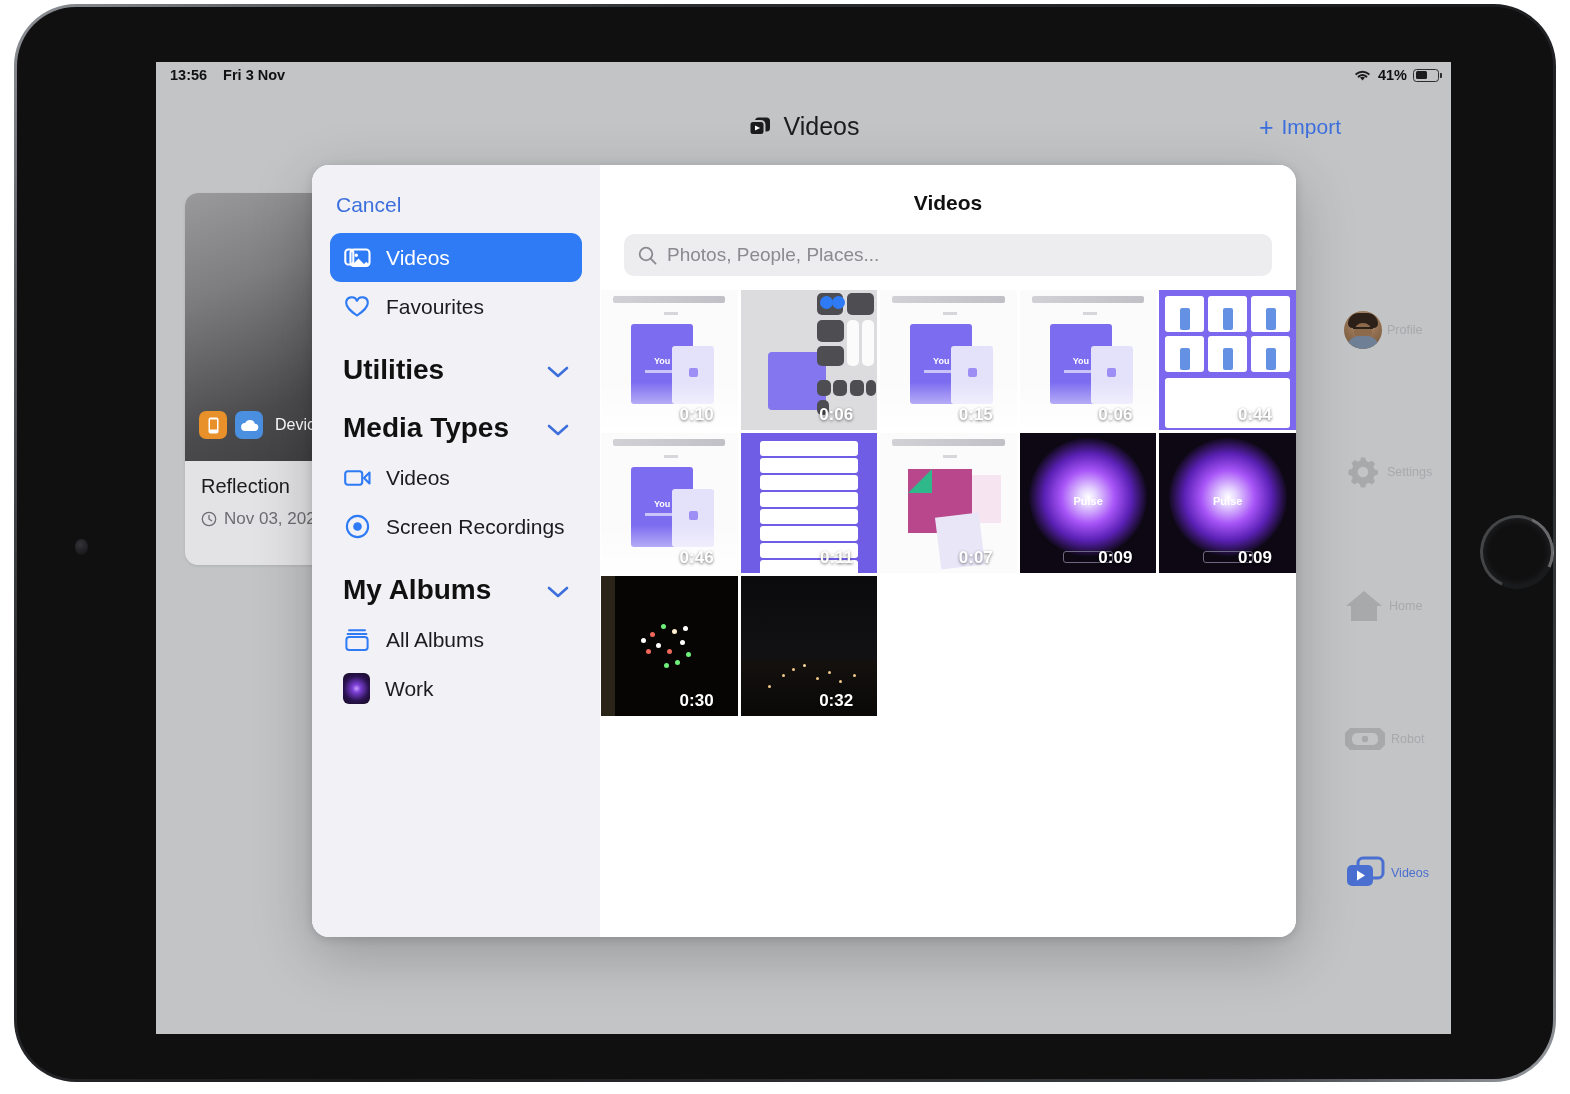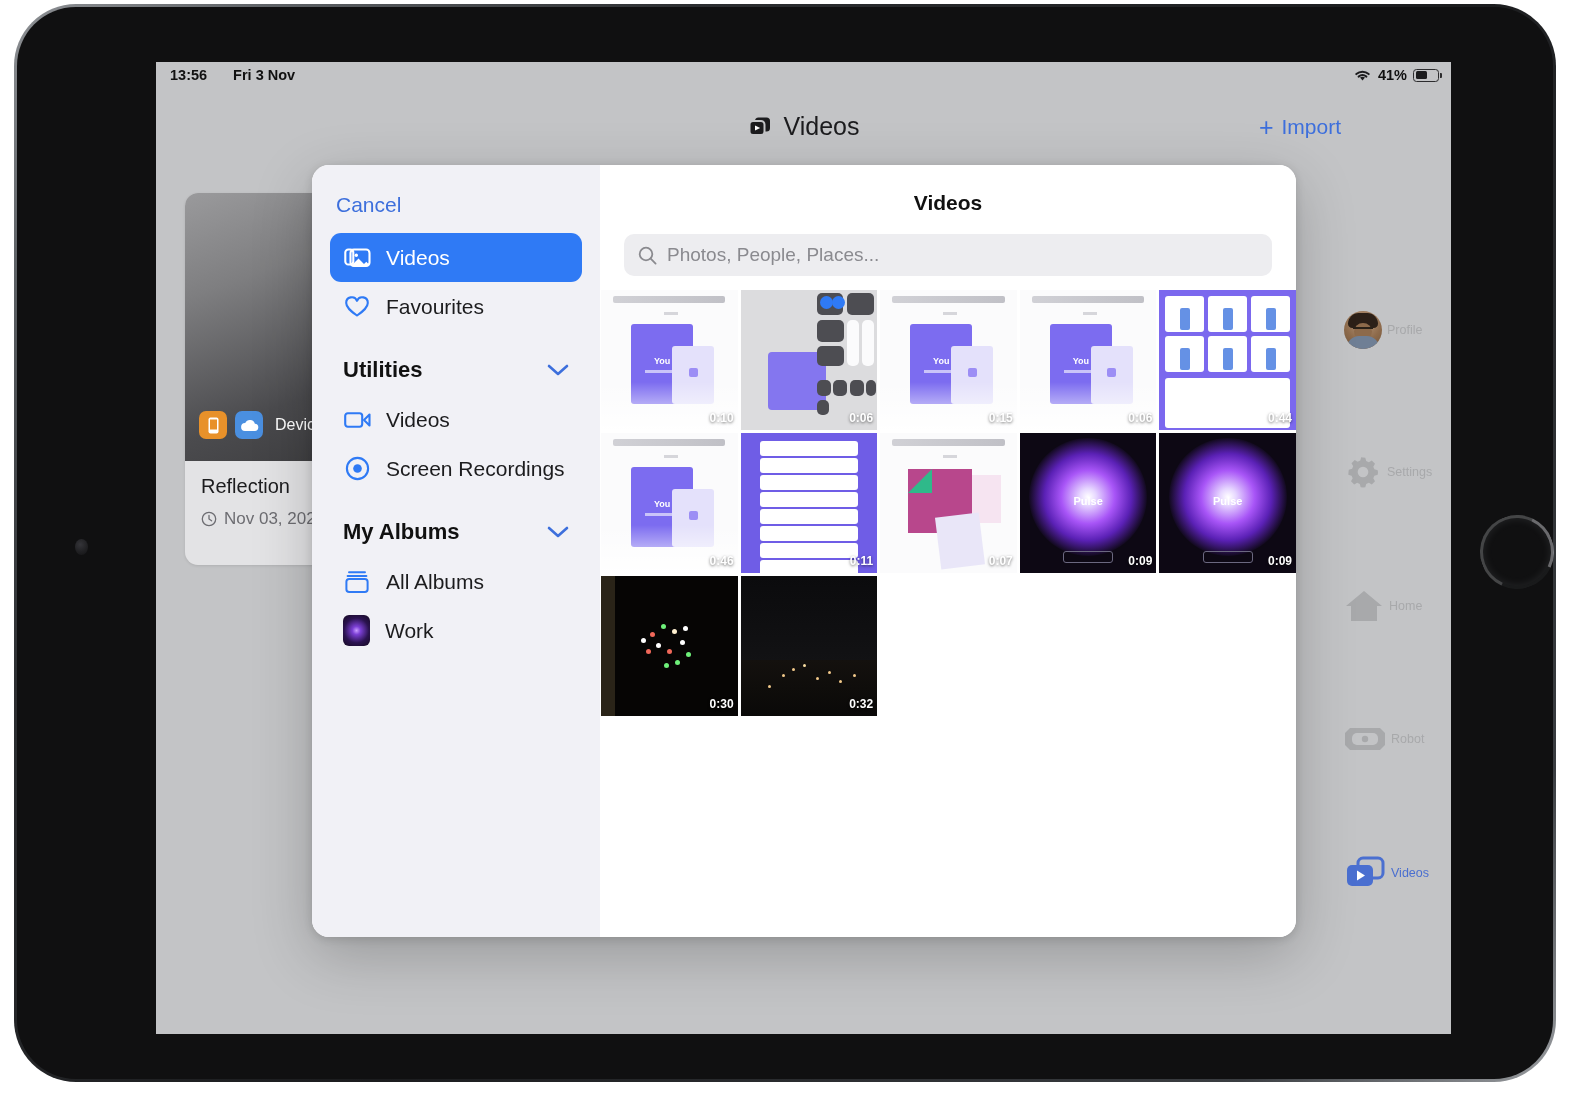--- a/index.html
+++ b/index.html
@@ -49,21 +49,21 @@
     overflow: hidden;
   }
 
   
   .statusbar {
     position: absolute; left: 0; top: 0; width: 100%; height: 26px;
     display: flex; align-items: center; justify-content: space-between;
     padding: 0 12px 0 14px;
     font-size: 14.5px; font-weight: 600; color: #111;
   }
-  .sb-left { display: flex; align-items: center; gap: 26px; }
+  .sb-left { display: flex; align-items: center; gap: 16px; }
   .sb-right { display: flex; align-items: center; gap: 6px; }
   .wifi-ico { display:block; }
   .battery {
     width: 26px; height: 13px; border: 1.4px solid #2c2c2e; border-radius: 3.5px;
     position: relative; display:flex; align-items:center;
   }
   .battery::after {
     content:""; position:absolute; right:-4px; top:3.5px; width:2px; height:5px;
     background:#2c2c2e; border-radius:0 1px 1px 0;
   }
@@ -144,21 +144,21 @@
   .snav { margin-top: 16px; padding: 0 18px; }
   .srow {
     display:flex; align-items:center; gap: 15px;
     height: 49px; padding: 0 13px; border-radius: 11px;
     font-size: 21px; color:#1c1c1e;
   }
   .srow.selected { background: #2f7af5; color:#fff; }
   .sec-head {
     display:flex; align-items:center; justify-content:space-between;
     padding: 0 13px; margin-top: 20px; margin-bottom: 6px; height: 38px;
-    font-size: 22px; font-weight: 700; color:#111;
+    font-size: 28px; font-weight: 700; color:#111;
   }
   .chev { color:#3d6fdc; }
   .ico { width: 28px; height: 28px; display:flex; align-items:center; justify-content:center; flex:0 0 28px; }
   .work-thumb {
     width: 27px; height: 31px; border-radius: 6px; flex: 0 0 27px;
     background: radial-gradient(circle at 50% 50%, #c89bff 0%, #7b3fd4 20%, #2b1350 60%, #15091f 100%);
   }
 
   .mmain { flex: 1; height: 100%; background: #fff; display:flex; flex-direction:column; }
   .mtitle { text-align:center; font-size: 21px; font-weight: 700; color:#111; padding: 26px 0 0 0; }
@@ -172,22 +172,22 @@
   .grid {
     display: grid;
     grid-template-columns: repeat(5, 1fr);
     gap: 3px;
     padding: 0 0 0 1px;
   }
   .cell {
     position: relative; height: 140px; overflow: hidden; background:#f6f6f7;
   }
   .dur {
-    position:absolute; right: 4px; bottom: 5px;
-    color:#fff; font-size: 12px; font-weight: 600;
+    position:absolute; right: 24px; bottom: 5px;
+    color:#fff; font-size: 17px; font-weight: 600;
     text-shadow: 0 1px 3px rgba(0,0,0,.55);
   }
   .dur.dark { text-shadow: 0 1px 3px rgba(0,0,0,.8); }
 
   
   .t-slide { background:#fbfbfc; }
   .t-slide .hdr {
     position:absolute; left: 9%; right: 9%; top: 6px; height: 7px;
     background: linear-gradient(90deg,#c9c9cf,#b6b6bd);
     border-radius: 2px; opacity: .85;
@@ -412,20 +412,28 @@
 
               <div class="sec-head">
                 <span>Utilities</span>
                 <span class="chev">
                   <svg width="22" height="13" viewBox="0 0 22 13">
                       <path d="M2 2 L11 10 L20 2" fill="none" stroke="#3d6fdc" stroke-width="2.6" stroke-linecap="round" stroke-linejoin="round"></path>
                     </svg>
                 </span>
               </div>
 
+              <div class="sec-head">
+                <span>Media Types</span>
+                <span class="chev">
+                  <svg width="22" height="13" viewBox="0 0 22 13">
+                      <path d="M2 2 L11 10 L20 2" fill="none" stroke="#3d6fdc" stroke-width="2.6" stroke-linecap="round" stroke-linejoin="round"></path>
+                    </svg>
+                </span>
+              </div>
 
               <div class="srow">
                 <span class="ico">
                   <svg width="27" height="20" viewBox="0 0 27 20">
                     <rect x="1.2" y="3.2" width="17" height="13.5" rx="2.6" fill="none" stroke="#2f7af5" stroke-width="2.1"></rect>
                     <path d="M20 10 L25.5 4.5 V15.5 Z" fill="none" stroke="#2f7af5" stroke-width="2.1" stroke-linejoin="round"></path>
                   </svg>
                 </span>
                 <span>Videos</span>
               </div>

